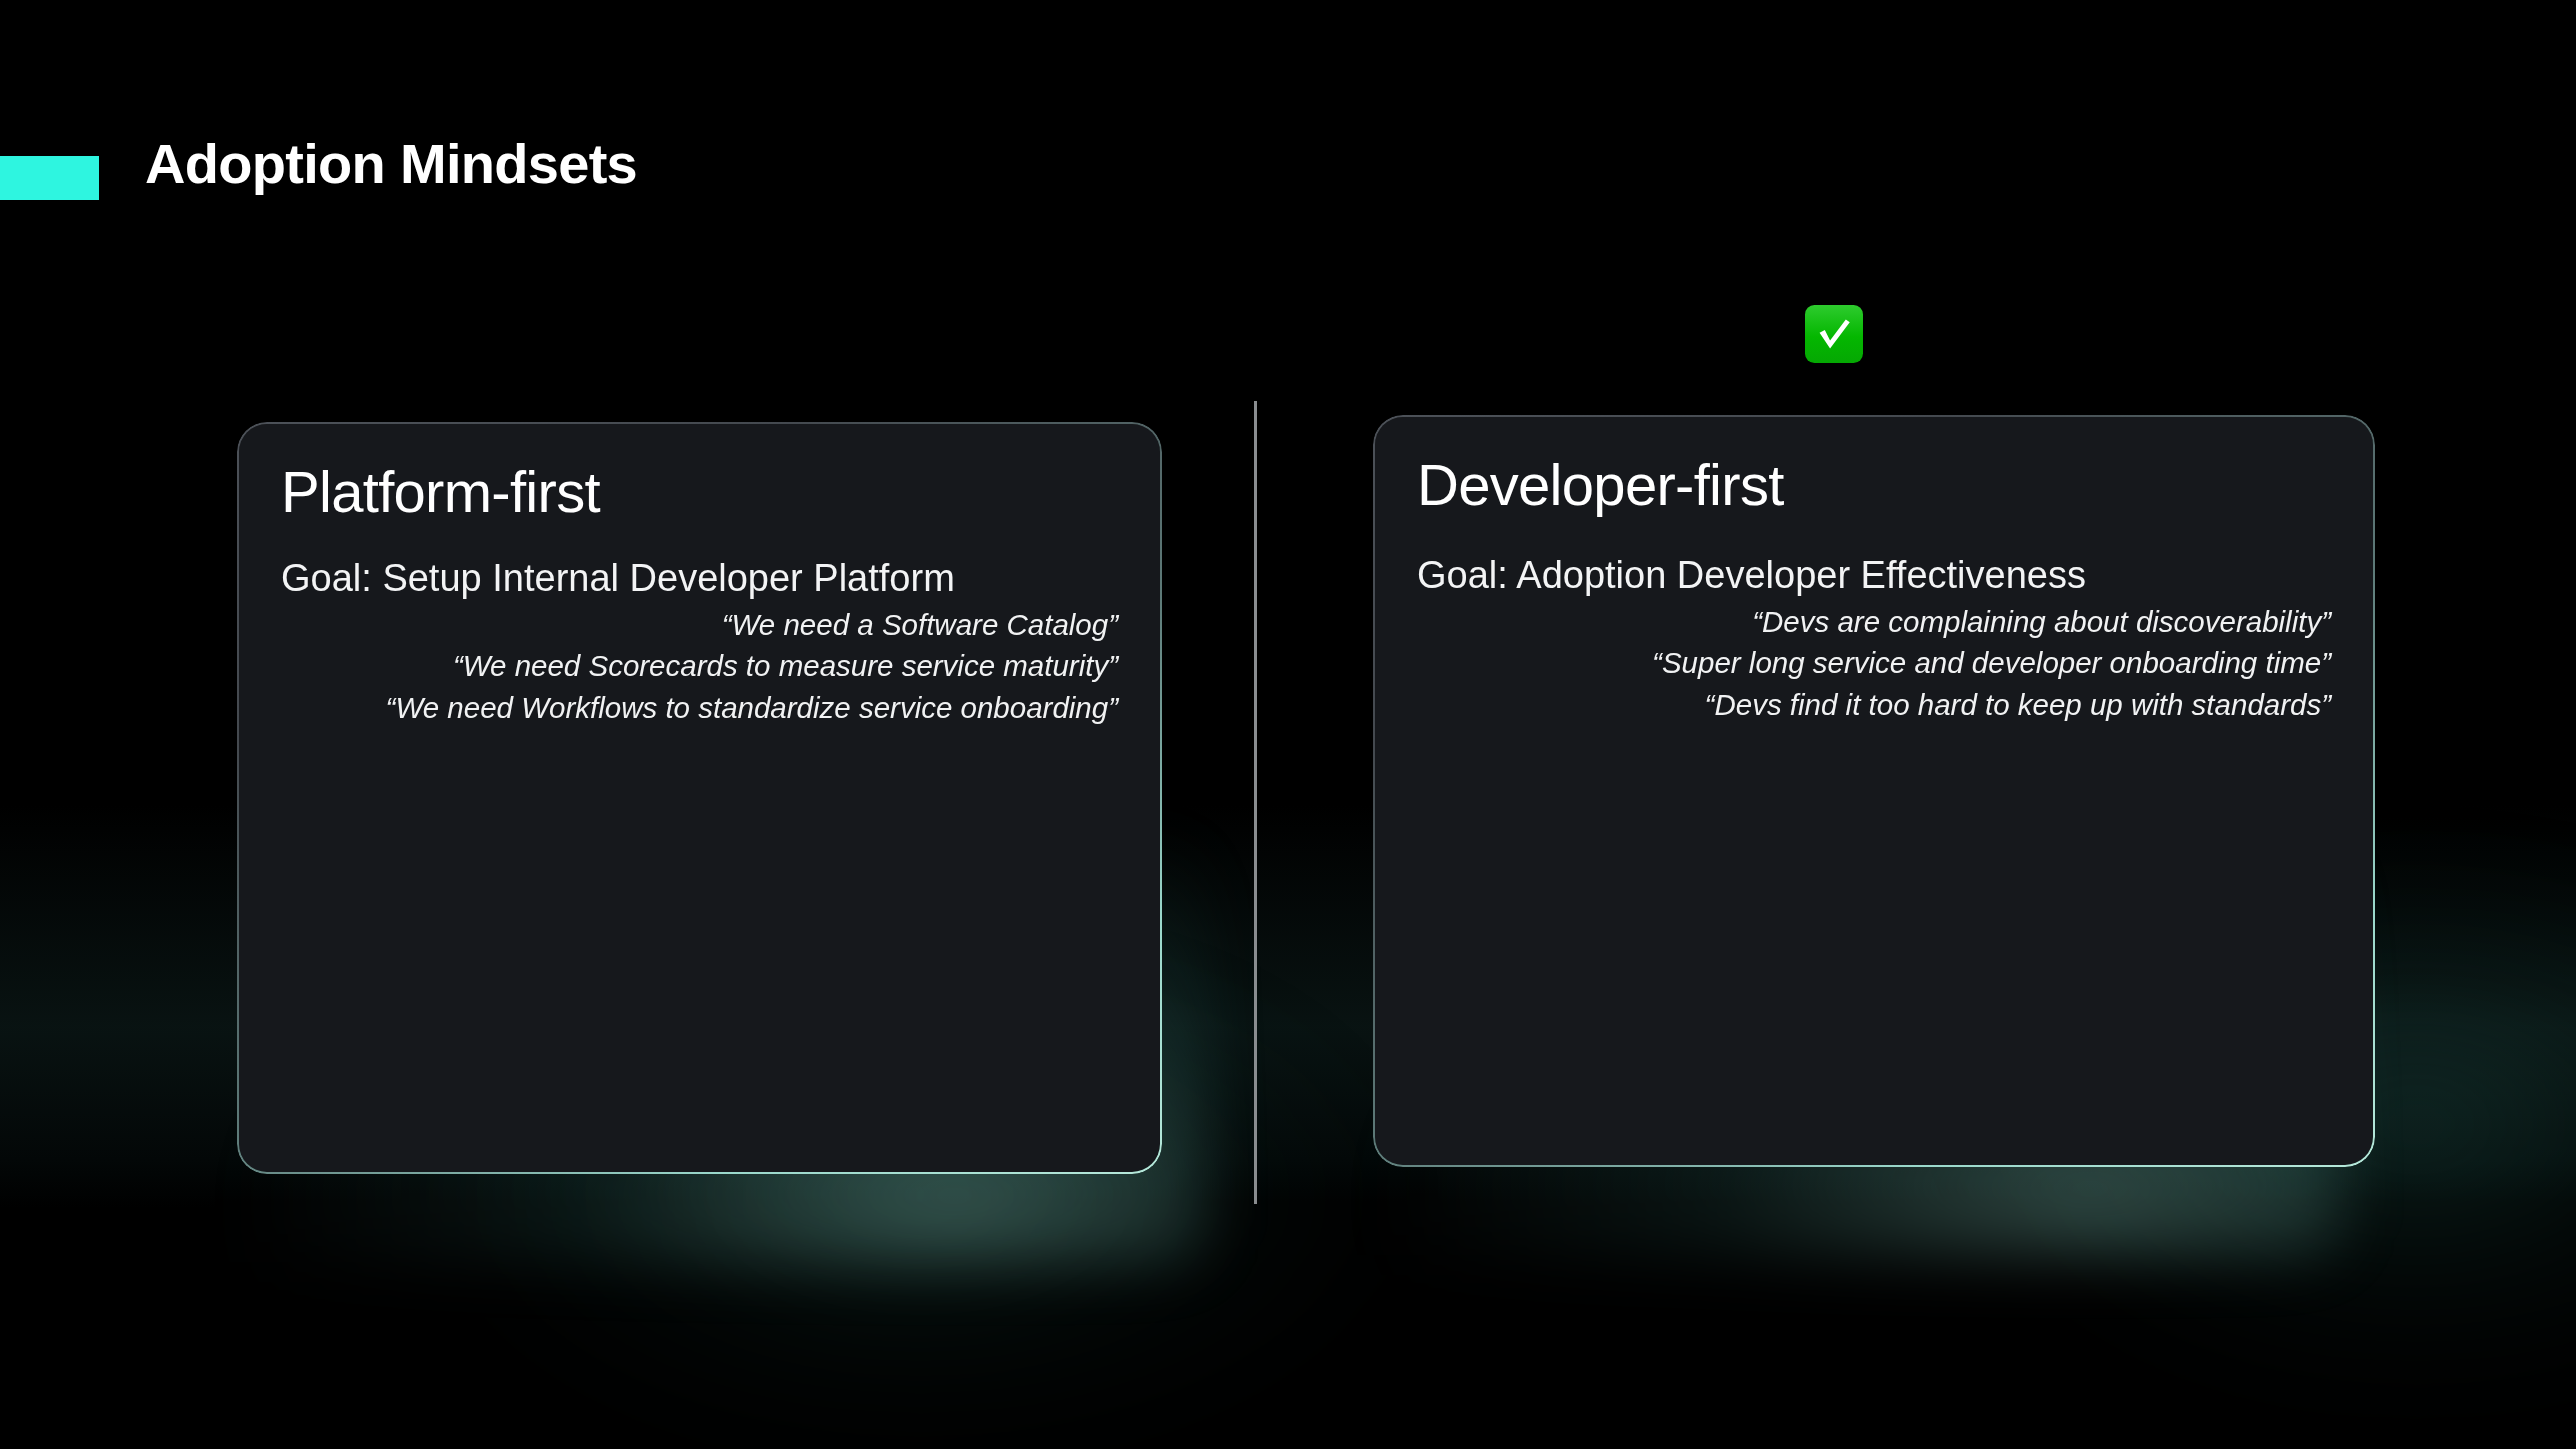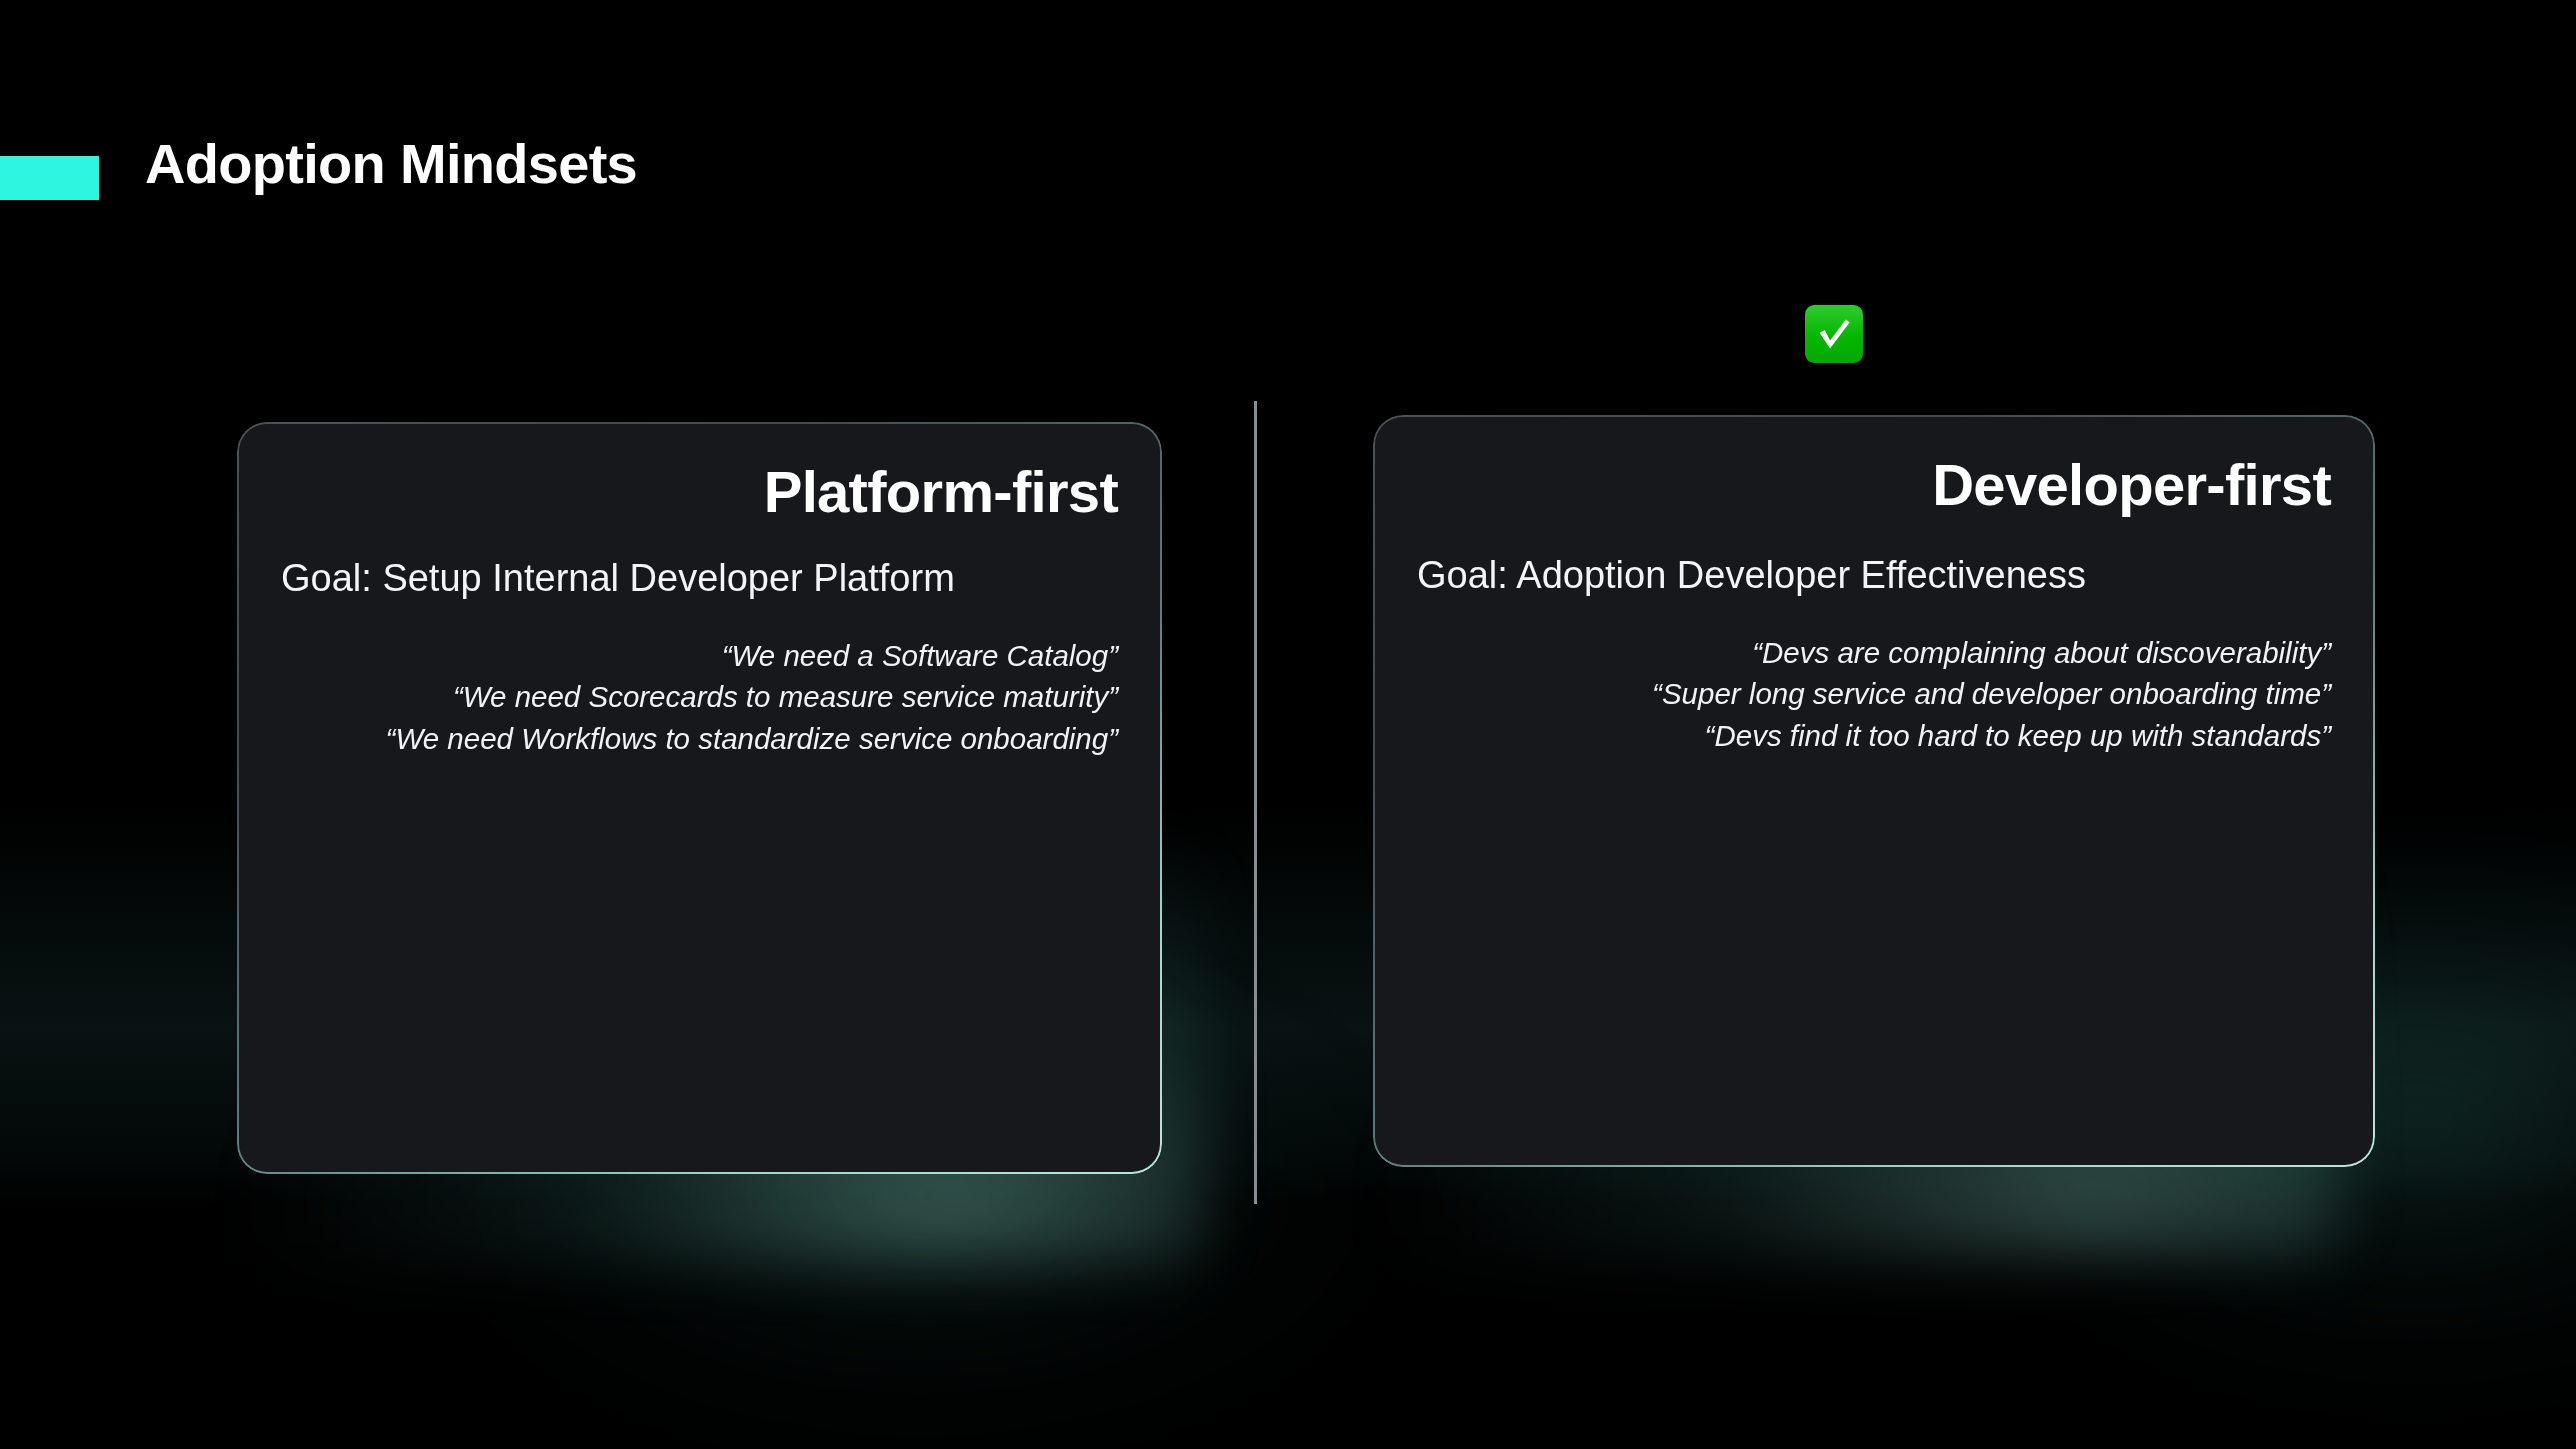--- a/index.html
+++ b/index.html
@@ -136,36 +136,35 @@
   #glow-right { left: 1335px; top: 785px; width: 1007px; height: 470px; }
 
   .card-inner {
     position: relative;
     z-index: 2;
     padding: 35px 42px 0 42px;
     height: 100%;
   }
 
   .card-title {
-    text-align: right;
+    text-align: left;
     font-size: 58px;
-    font-weight: 700;
+    font-weight: 400;
     letter-spacing: -0.7px;
     color: #ffffff;
     line-height: 1.14;
     margin-bottom: 28px;
   }
   #card-right .card-title { margin-bottom: 32px; }
 
   .card-goal {
     font-size: 38px;
     font-weight: 400;
     line-height: 1.34;
     color: #f3f4f5;
-    margin-bottom: 31px;
   }
 
   .card-quotes {
     font-size: 29.5px;
     font-style: italic;
     font-weight: 400;
     line-height: 1.40;
     color: #f1f2f3;
   }
   .card-quotes .q { display: block; text-align: right; }

